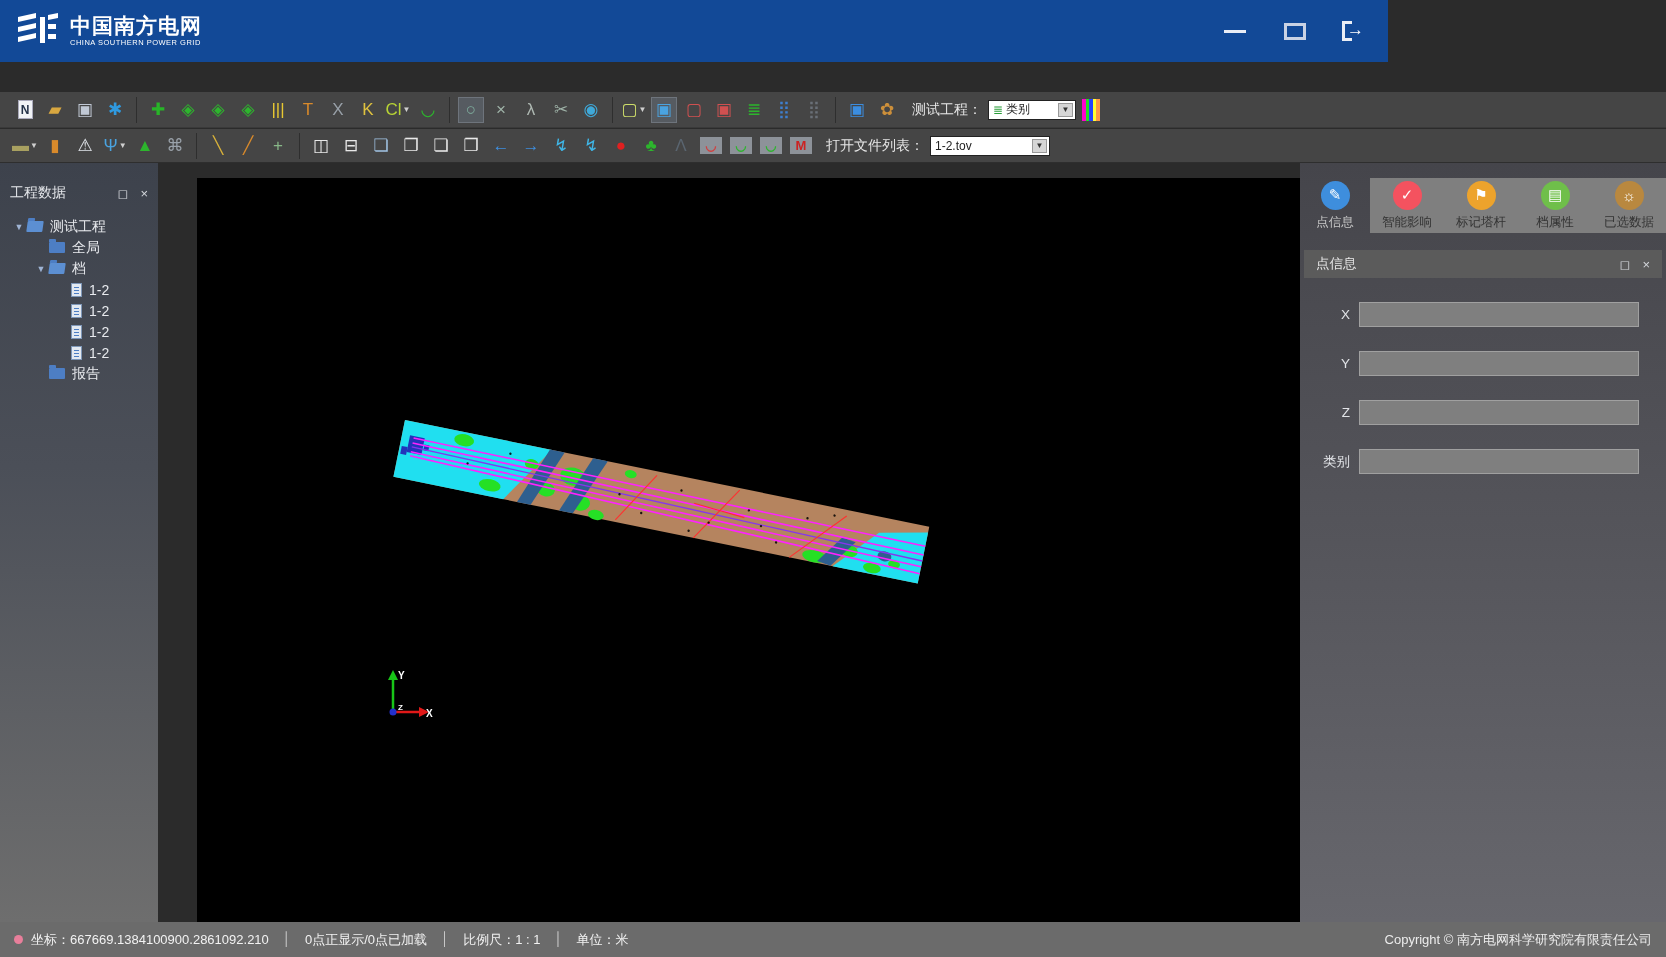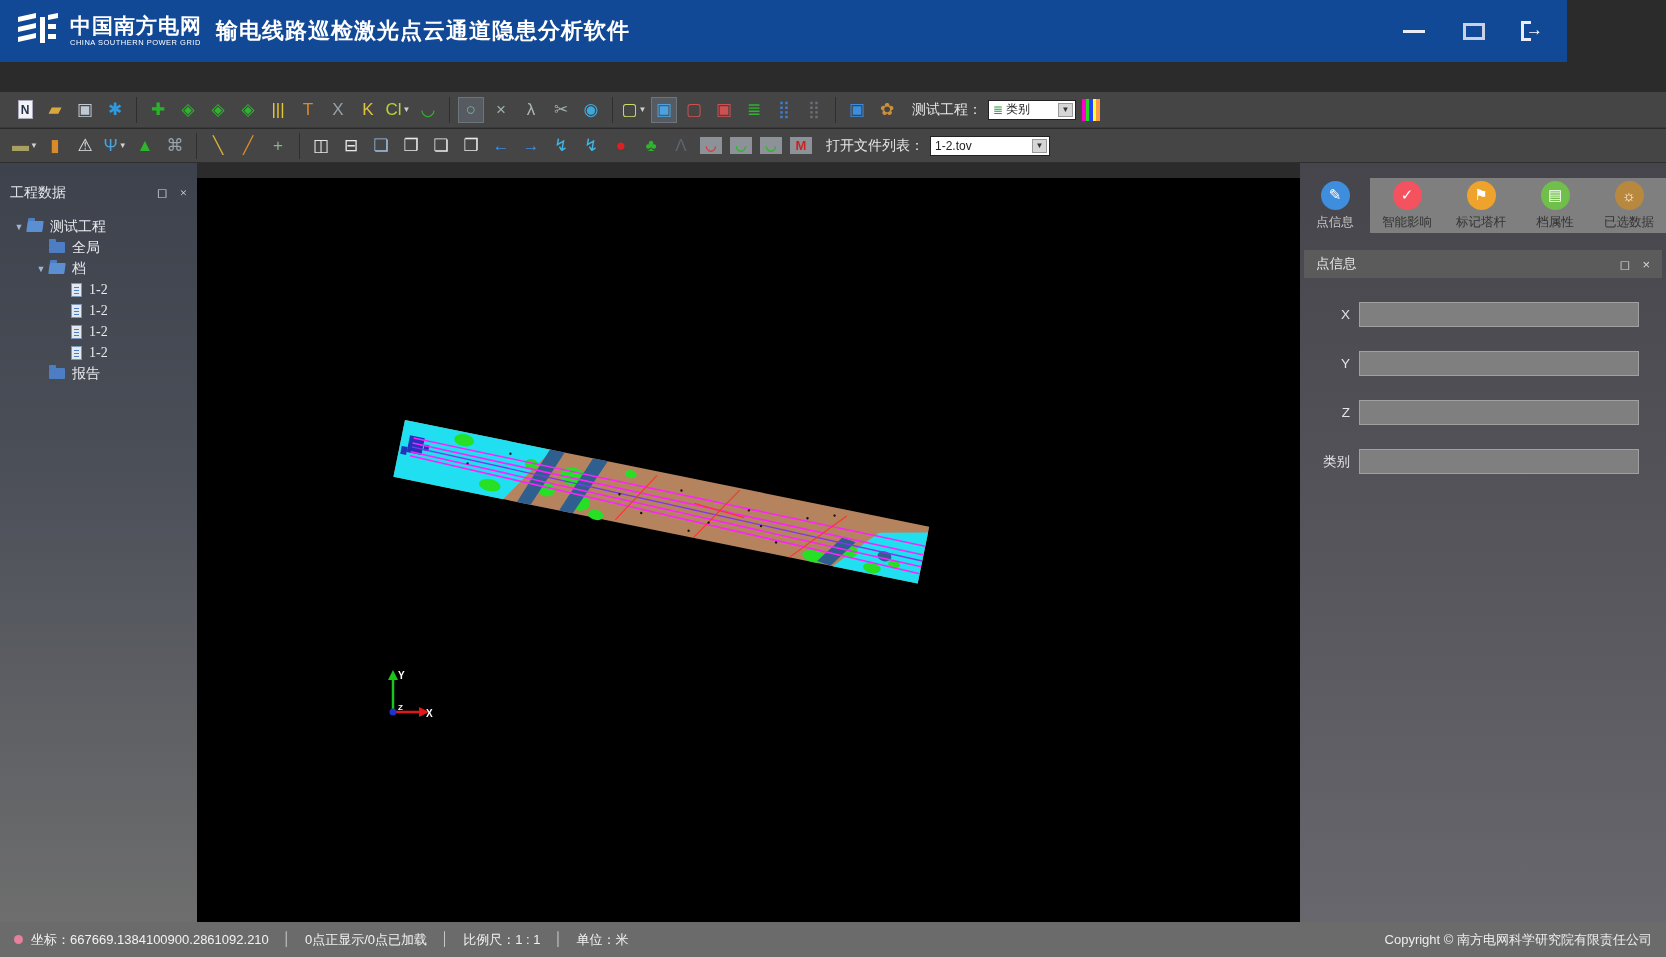--- a/index.html
+++ b/index.html
@@ -1,21 +1,21 @@
 <!DOCTYPE html>
 <html><head>
 <meta charset="utf-8">
 <style>
   * { margin:0; padding:0; box-sizing:border-box; }
   html,body { width:1666px; height:957px; overflow:hidden; background:#2b2b2b;
     font-family:"Liberation Sans", sans-serif; }
   .app { position:absolute; inset:0; }
 
   
-  .titlebar { position:absolute; left:0; top:0; width:1567px; height:62px;
+  .titlebar { position:absolute; left:0; top:0; width:1388px; height:62px;
     background:#124997; display:flex; align-items:center; }
   .logo { margin-left:16px; width:44px; height:40px; }
   .brand { margin-left:10px; color:#fff; line-height:1; }
   .brand-cn { font-size:21px; font-weight:bold; letter-spacing:1px; }
   .brand-en { font-size:7.5px; letter-spacing:0.5px; margin-top:3px; }
   .app-title { margin-left:14px; color:#fff; font-size:22px; font-weight:bold; letter-spacing:1px; }
   .winbtns { position:absolute; right:22px; top:0; height:62px; display:flex; align-items:center; gap:34px; }
   .winbtn { width:26px; height:22px; display:flex; align-items:center; justify-content:center;
     color:#e9edf5; cursor:pointer; }
   .btn-min .bar { width:22px; height:3px; background:#e9edf5; }
@@ -50,22 +50,22 @@
   .tb-label { color:#e6e6e6; font-size:14px; margin:0 6px 0 10px; white-space:nowrap; }
   .tb-select { background:#fff; border:1px solid #222; height:20px; min-width:88px;
     display:flex; align-items:center; font-size:12px; color:#222; padding-left:4px;
     position:relative; cursor:pointer; }
   .tb-select .sel-ico { color:#2a9d3a; font-size:12px; margin-right:3px; }
   .tb-select .sel-caret { position:absolute; right:2px; top:2px; width:15px; height:14px;
     background:#d6d6d6; border:1px solid #999; font-size:8px; color:#333;
     display:flex; align-items:center; justify-content:center; }
 
   
-  .left-dock { position:absolute; left:0; top:163px; width:197px; height:759px;
-    background:linear-gradient(180deg,#3d424c 0%, #4b4f58 40%, #6e6e6e 100%); padding-top:15px;font-family:Liberation Serif, serif; }
+  .left-dock { position:absolute; left:0; top:163px; width:158px; height:759px;
+    background:linear-gradient(180deg,#3d424c 0%, #4b4f58 40%, #6e6e6e 100%); padding-top:15px; }
   .panel-titlebar { height:30px; display:flex; align-items:center; padding:0 10px;
     color:#e4e6ea; font-size:14px; }
   .panel-titlebar .spacer { flex:1; }
   .pt-btn { color:#d5d8dd; font-size:13px; margin-left:12px; cursor:pointer; }
 
   .tree { margin-top:8px; font-size:14px; color:#e8eaee; }
   .tree-row { height:21px; display:flex; align-items:center; cursor:pointer; }
   .tree-exp { width:10px; font-size:9px; color:#9fb4d4; margin-right:3px; text-align:center; }
   .ico-folder { width:16px; height:11px; background:#4d7ec4; border-radius:1px;
     position:relative; margin-right:7px; flex:none; }
@@ -128,21 +128,20 @@
         <rect x="24" y="6" width="5" height="26"></rect>
         <polygon points="32,4 42,2 42,7 32,9"></polygon>
         <rect x="32" y="13" width="8" height="5"></rect>
         <rect x="32" y="23" width="8" height="5"></rect>
       </g>
     </svg>
     <div class="brand">
       <div class="brand-cn">中国南方电网</div>
       <div class="brand-en">CHINA SOUTHERN POWER GRID</div>
     </div>
-    <div class="app-title">输电线路巡检激光点云通道隐患分析软件</div>
     <div class="winbtns">
       <div class="winbtn btn-min">
           <span class="bar"></span>
         </div>
       <div class="winbtn btn-max">
           <span class="box"></span>
         </div>
       <div class="winbtn btn-exit">
         <span class="bracket"></span>
         <span class="arrow">→</span>

